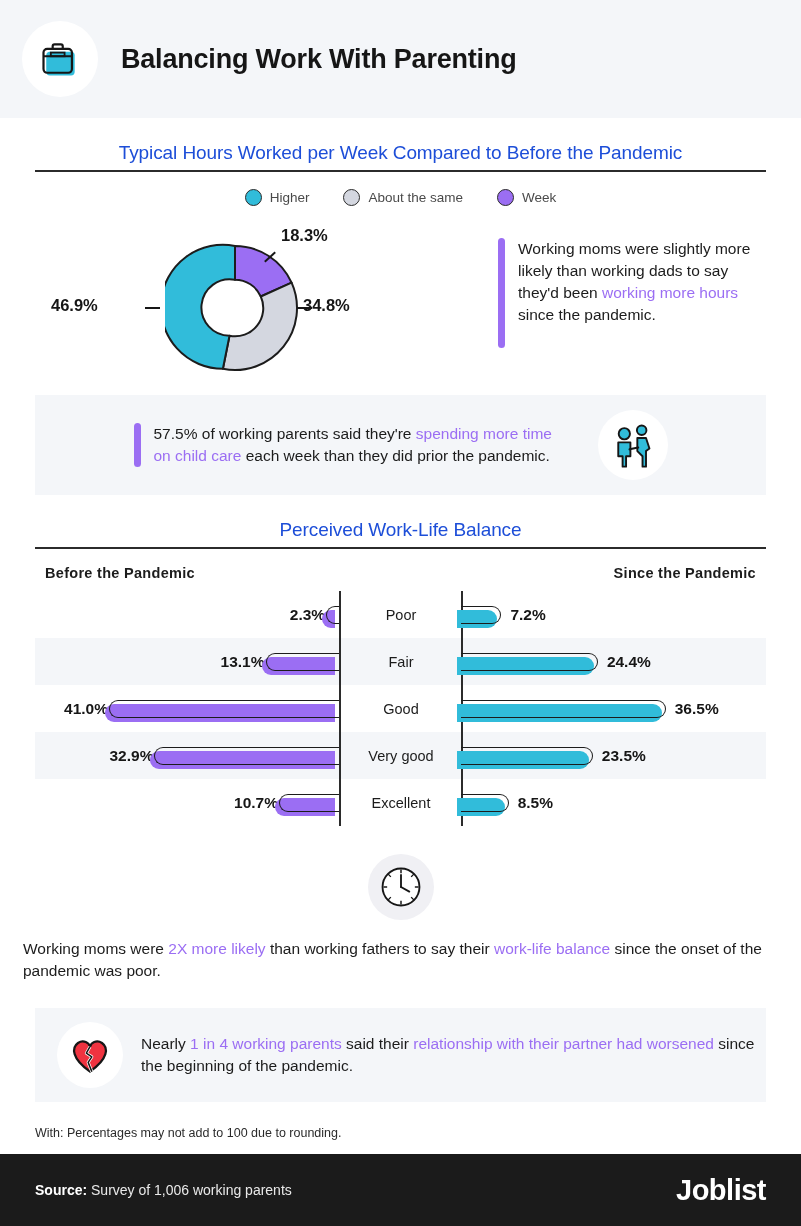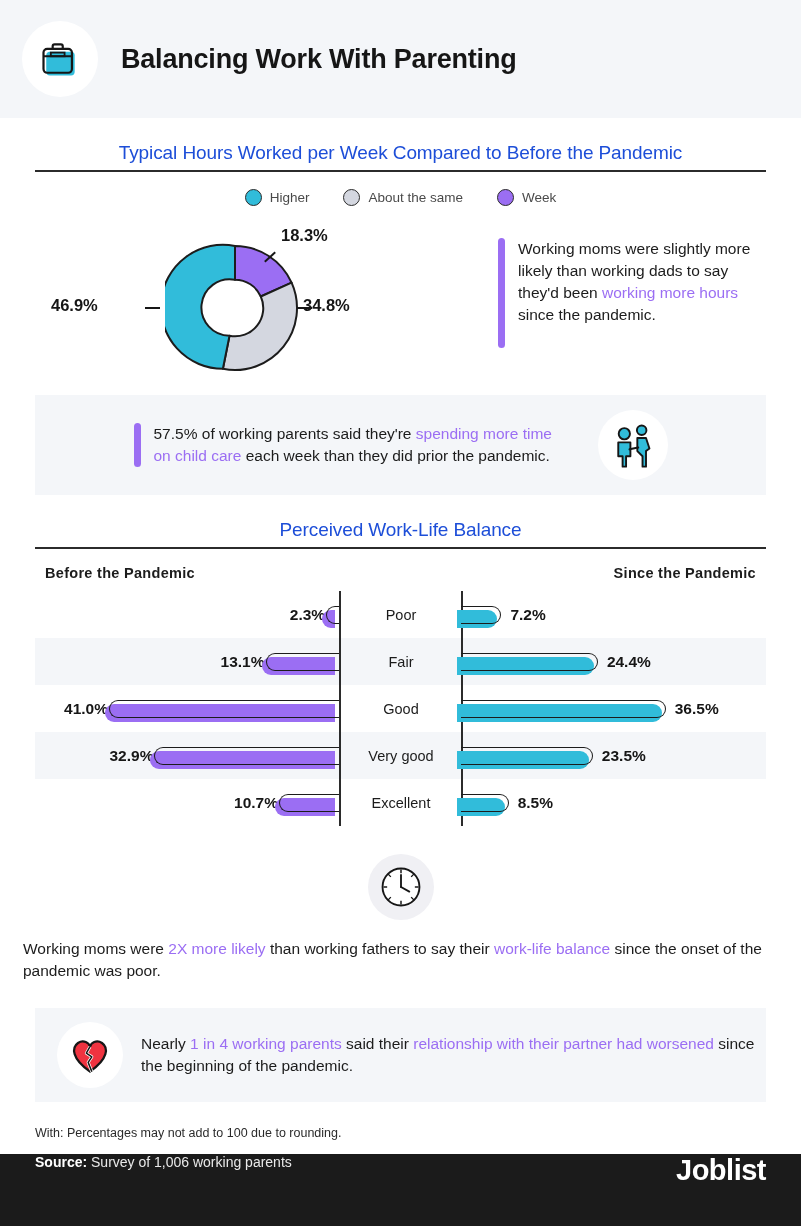--- a/index.html
+++ b/index.html
@@ -276,20 +276,21 @@
   }
 
   
   .footer {
     position: absolute;
     left: 0; bottom: 0;
     width: 801px;
     height: 72px;
     background: #1b1b1b;
     display: flex;
+    align-items: center;
     justify-content: space-between;
     padding: 0 35px;
   }
   .footer-src { font-size: 14px; color: #e9e9e9; }
   .footer-src b { color: #ffffff; }
   .footer-logo {
     font-size: 29px;
     font-weight: bold;
     color: #ffffff;
     letter-spacing: -0.5px;

